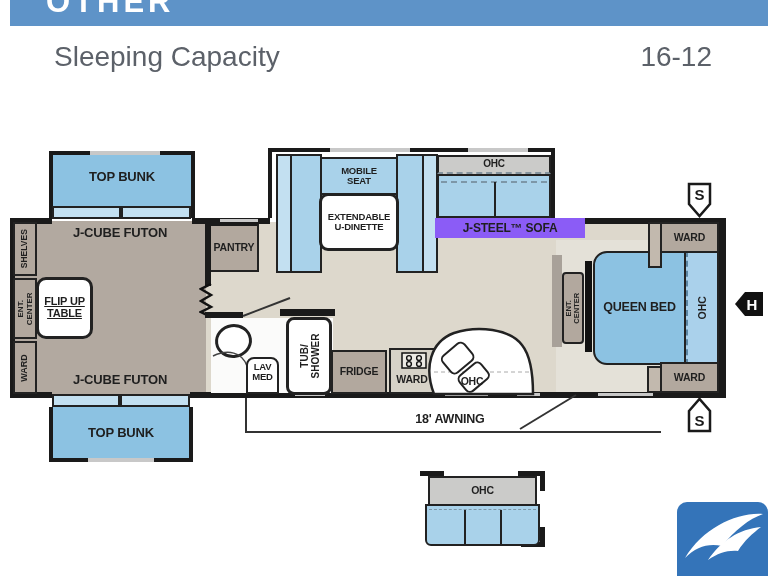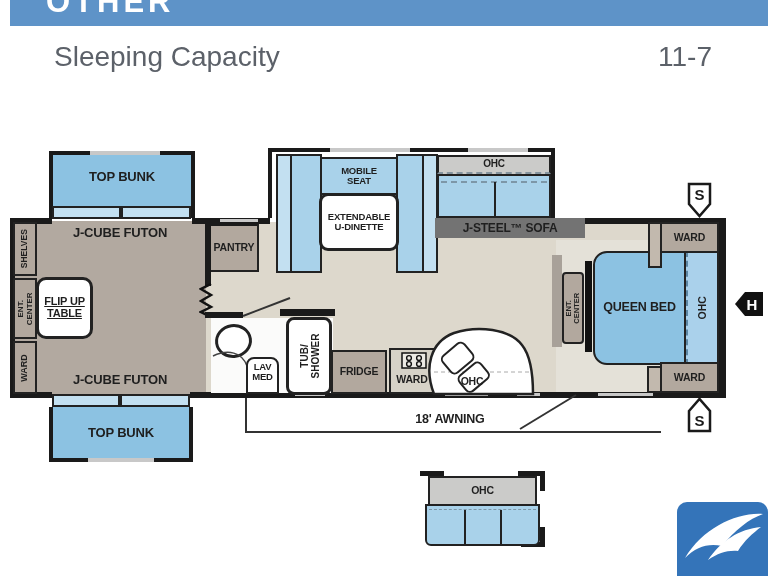--- a/index.html
+++ b/index.html
@@ -21,21 +21,21 @@
   .ohcband{background:#cbcbc9;border:2px solid #222;border-bottom:2px dashed #85949e;box-sizing:border-box;}
 </style>
 </head>
 <body>
 
 <div id="canvas">
 
   <div class="abs" style="left:10px;top:0;width:758px;height:26px;background:#5E93C8;"></div>
   <div class="abs" style="left:46px;top:-16px;font-size:31px;font-weight:bold;color:#fff;letter-spacing:4px;">OTHER</div>
   <div class="abs" style="left:54px;top:41px;font-size:28px;color:#5c6169;text-align:right;">Sleeping Capacity</div>
-  <div class="abs" style="left:598px;top:41px;width:114px;text-align:right;font-size:28px;color:#5c6169;">11-7</div>
+  <div class="abs" style="left:598px;top:41px;width:114px;text-align:right;font-size:28px;color:#5c6169;">16-12</div>
 
   <div class="abs" style="left:14px;top:221px;width:192px;height:174px;background:#b2a9a0;"></div>
   <div class="abs" style="left:206px;top:222px;width:514px;height:172px;background:#ddd8cc;"></div>
   <div class="abs" style="left:556px;top:240px;width:163px;height:153px;background:#e4e1d8;"></div>
 
   <div class="wall" style="left:10px;top:218px;width:5px;height:180px;"></div>
   <div class="wall" style="left:719px;top:218px;width:7px;height:180px;"></div>
   <div class="wall" style="left:10px;top:218px;width:42px;height:6px;"></div>
   <div class="wall" style="left:192px;top:218px;width:78px;height:6px;"></div>
   <div class="wall" style="left:552px;top:218px;width:172px;height:6px;"></div>
@@ -146,21 +146,21 @@
 SEAT</span>
   </div>
 
   <div class="box ohcband flex" style="left:437px;top:155px;width:114px;height:19px;">
     <span class="lbl" style="position:static;font-size:10px;">OHC</span>
   </div>
   <div class="box seat" style="left:437px;top:174px;width:114px;height:44px;">
     <div style="position:absolute;left:2px;right:2px;top:5px;border-top:2px dashed #7d97a8;"></div>
     <div style="position:absolute;left:50%;top:6px;bottom:0;width:2px;background:#222;"></div>
   </div>
-  <div class="abs flex" style="left:435px;top:218px;width:150px;height:20px;background:#737373;">
+  <div class="abs flex" style="left:435px;top:218px;width:150px;height:20px;background:#8b5cf6;">
     <span class="lbl" style="position:static;font-size:12px;">J-STEEL™ SOFA</span>
   </div>
 
   <div class="abs" style="left:552px;top:255px;width:10px;height:92px;background:#a8a199;"></div>
   <div class="box tan flex" style="left:562px;top:272px;width:22px;height:72px;border-radius:4px;">
     <span class="rot" style="font-size:7.5px;">ENT. CENTER</span>
   </div>
   <div class="abs" style="left:585px;top:261px;width:7px;height:91px;background:#111;"></div>
 
   <div class="box flex" style="left:593px;top:251px;width:93px;height:114px;background:#8cc2e2;border:2.5px solid #222;border-radius:14px 0 0 14px;">

